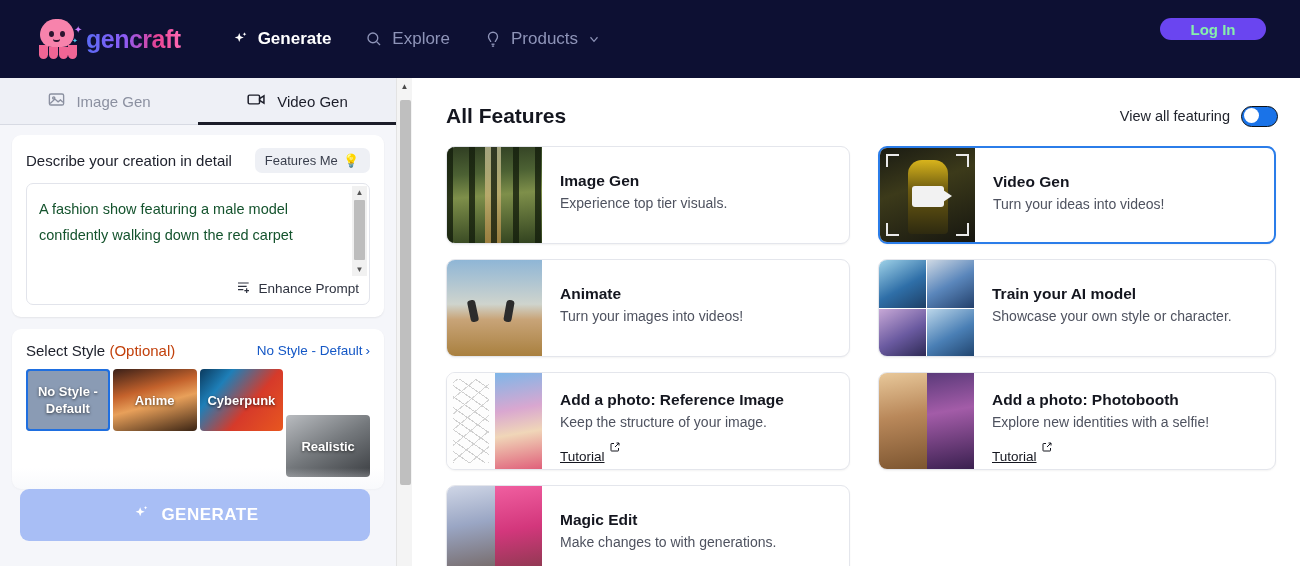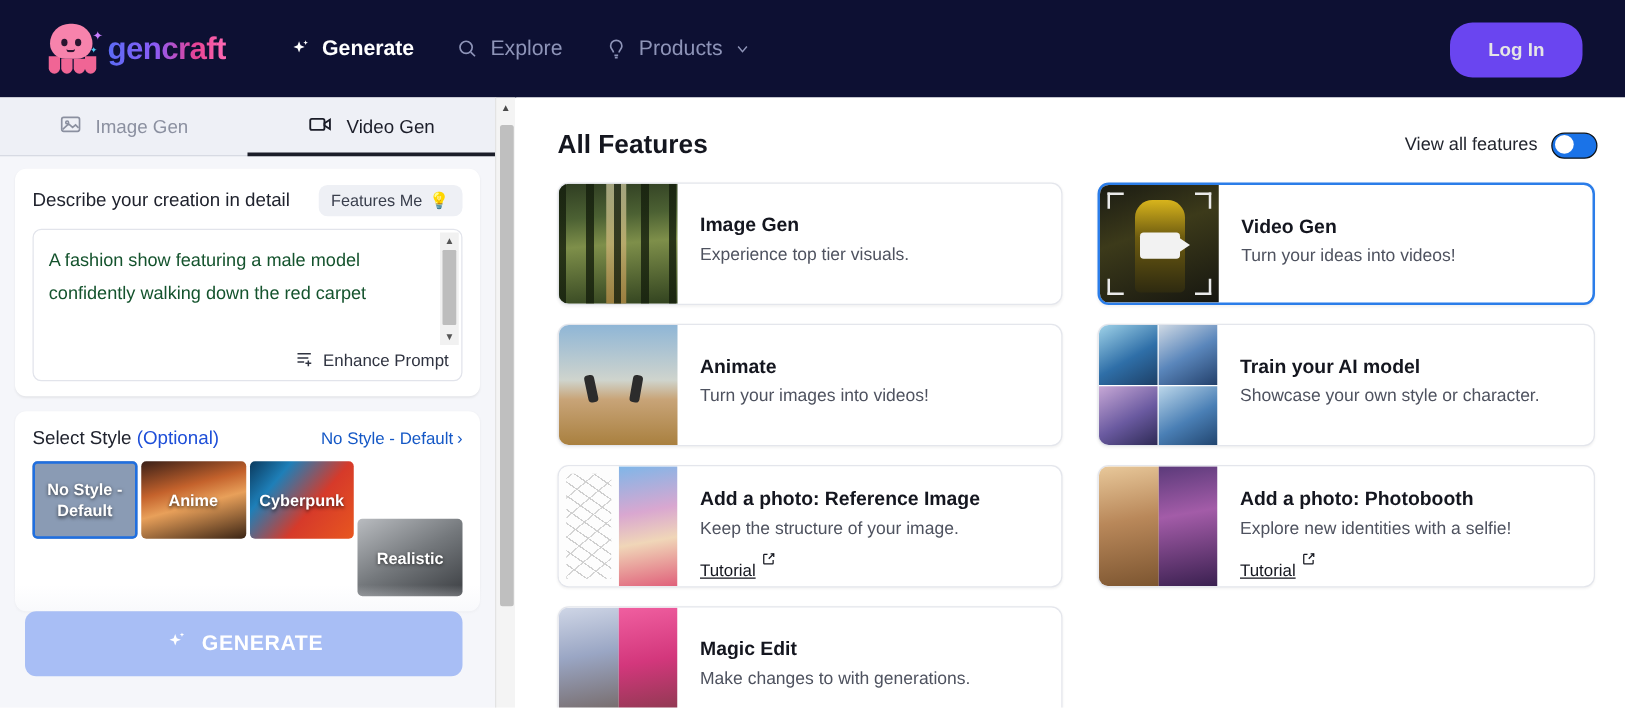--- a/index.html
+++ b/index.html
@@ -63,23 +63,23 @@
   .navitem {
     display: flex; align-items: center; gap: 9px;
     padding: 8px 14px; border-radius: 8px; cursor: pointer;
     color: #8e94b8; font-size: 17px;
   }
   .navitem.active { color: #ffffff; font-weight: 700; }
   .navicon { display: inline-flex; align-items: center; justify-content: center; }
 
   .login-btn {
     position: absolute; right: 34px; top: 18px;
-    width: 106px; height: 44px; border-radius: 18px;
+    width: 106px; height: 22px; border-radius: 18px;
     background: #6a45f0;
-    color: #e5e5e5; font-size: 15px; font-weight: 700;
+    color: #86efac; font-size: 15px; font-weight: 700;
     display: flex; align-items: center; justify-content: center;
     cursor: pointer; border: none;
   }
 
   
   .leftpanel {
     position: absolute; top: 78px; left: 0;
     width: 396px; height: 488px;
     background: #f5f6fa;
     overflow: hidden;
@@ -146,21 +146,21 @@
     display: flex; align-items: center; gap: 6px;
     font-size: 13.5px; color: #2f3340; cursor: pointer;
   }
 
   .style-card { margin-top: 12px; }
   .style-head {
     display: flex; align-items: center; justify-content: space-between;
     margin-bottom: 10px;
   }
   .style-title { font-size: 15px; color: #20232e; }
-  .style-title .opt { color: #1d4ed8; }
+  .style-title .opt { color: #c2410c; }
   .style-link {
     font-size: 13.5px; color: #1558c6; cursor: pointer;
     display: flex; align-items: center; gap: 3px;
   }
   .style-grid { display: flex; gap: 3px; }
   .style-tile {
     width: 86px; height: 62px; border-radius: 4px; position: relative;
     overflow: hidden; cursor: pointer;
     display: flex; align-items: center; justify-content: center;
   }
@@ -473,21 +473,21 @@
 
 <div class="panel-scrollbar">
   <div class="psb-up">▲</div>
   <div class="psb-thumb"></div>
 </div>
 
 <div class="main">
   <div class="features-head">
     <div class="features-title">All Features</div>
     <div class="view-all">
-      <span class="view-all-label">View all features</span>
+      <span class="view-all-label">View all featuring</span>
       <div class="toggle">
         <div class="knob"></div>
       </div>
     </div>
   </div>
 
   <div class="grid">
 
     <div class="fcard">
       <div class="thumb th-forest"></div>

